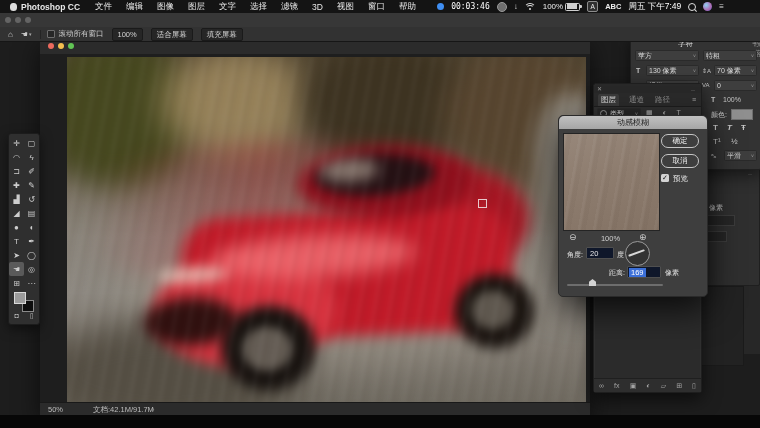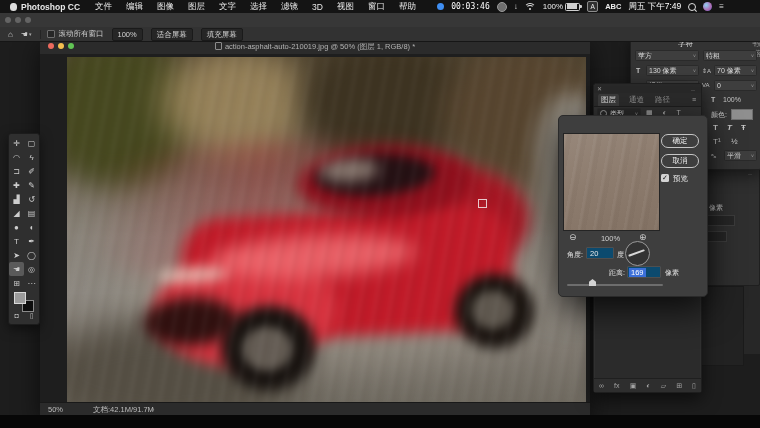--- a/index.html
+++ b/index.html
@@ -119,21 +119,21 @@
   .dlg-preview{position:absolute;left:4px;top:17px;width:95px;height:96px;border:1px solid #242424;
     background:linear-gradient(160deg,#97877a 0%,#8d7c6e 45%,#837264 100%);}
   .dlg-preview .streaks{opacity:.8;}
   .pillbtn{position:absolute;left:102px;width:36px;height:12px;border:1px solid #c6c6c6;border-radius:7px;color:#f0f0f0;
     font-size:7.5px;display:flex;align-items:center;justify-content:center;background:transparent;}
   .dlg-check{position:absolute;left:102px;top:58px;width:8px;height:8px;background:#d4d4d4;border-radius:1.5px;
     color:#141414;font-size:7px;line-height:8px;text-align:center;font-weight:bold;}
   .dlg-chklabel{position:absolute;left:114px;top:58px;font-size:7.5px;color:#e2e2e2;}
   .mag{position:absolute;font-size:9px;color:#c9c9c9;}
   .dlg-zoom{position:absolute;left:4px;top:118px;width:95px;text-align:center;font-size:7.5px;color:#cfcfcf;}
-  .dlg-input{position:absolute;background:#0c4a6e;border:1px solid #4f4f4f;border-radius:1px;color:#e8e8e8;
+  .dlg-input{position:absolute;background:#0f172a;border:1px solid #4f4f4f;border-radius:1px;color:#e8e8e8;
     font-size:7.5px;height:12px;box-sizing:border-box;display:flex;align-items:center;padding-left:3px;}
   .sel-val{background:#3b6fd8;color:#fff;padding:0 2px;}
   .dial{position:absolute;left:66px;top:125px;width:23px;height:23px;border:1.3px solid #9a9a9a;border-radius:50%;background:#333;}
   .dial i{position:absolute;left:2px;top:10px;width:17px;height:1.6px;background:#d8d8d8;transform:rotate(-20deg);border-radius:1px;}
   .slider-track{position:absolute;left:8px;top:168px;width:96px;height:2px;background:#6d6d6d;border-radius:1px;}
   .slider-thumb{position:absolute;left:30px;top:163px;width:7px;height:7px;background:#d2d2d2;
     clip-path:polygon(50% 0,100% 38%,100% 100%,0 100%,0 38%);}
   
   .bgstrip{left:736px;top:158px;width:24px;height:195px;background:#272727;border:1px solid #1d1d1d;z-index:0;}
   .bgpanel1{left:696px;top:166px;width:62px;height:118px;background:#2f2f2f;border:1px solid #1f1f1f;border-radius:2px;z-index:1;}
@@ -211,21 +211,20 @@
     <span class="ob-btn">100%</span>
     <span class="ob-btn">适合屏幕</span>
     <span class="ob-btn">填充屏幕</span>
   </div>
 
   <div class="abs docwin">
     <div class="doctabbar">
       <span class="tl red" style="left:8px;top:5px;"></span>
       <span class="tl yel" style="left:18px;top:5px;"></span>
       <span class="tl grn" style="left:28px;top:5px;"></span>
-      <span class="doctab"><span class="page-ic"></span><span>action-asphalt-auto-210019.jpg @ 50% (图层 1, RGB/8) *</span></span>
     </div>
     <div class="doccanvas">
       <div class="photo">
         <div class="ph-art">
           <div class="ph-b" style="left:-30px;top:-20px;width:160px;height:150px;background:#46481f;filter:blur(14px);"></div>
           <div class="ph-b" style="left:95px;top:-10px;width:150px;height:110px;background:#a08a5f;filter:blur(16px);opacity:.85;"></div>
           <div class="ph-b" style="left:235px;top:-20px;width:170px;height:130px;background:#3d3321;filter:blur(14px);"></div>
           <div class="ph-b" style="left:375px;top:-10px;width:160px;height:140px;background:#57452f;filter:blur(14px);"></div>
           <div class="ph-b" style="left:468px;top:35px;width:75px;height:130px;background:#8f897e;filter:blur(10px);"></div>
           <div class="ph-b" style="left:55px;top:175px;width:430px;height:130px;background:#968f83;filter:blur(18px);opacity:.7;"></div>
@@ -373,20 +372,21 @@
       <span>fx</span>
       <span>▣</span>
       <span>◐</span>
       <span>▱</span>
       <span>⊞</span>
       <span>▯</span>
     </div>
   </div>
 
   <div class="abs dialog">
+    <div class="dlg-title">动感模糊</div>
     <div class="dlg-preview">
         <div class="streaks"></div>
       </div>
     <span class="pillbtn" style="top:18px;">确定</span>
     <span class="pillbtn" style="top:38px;">取消</span>
     <span class="dlg-check">✓</span>
     <span class="dlg-chklabel">预览</span>
     <span class="mag" style="left:10px;top:116px;">⊖</span>
     <span class="dlg-zoom">100%</span>
     <span class="mag" style="left:80px;top:116px;">⊕</span>

